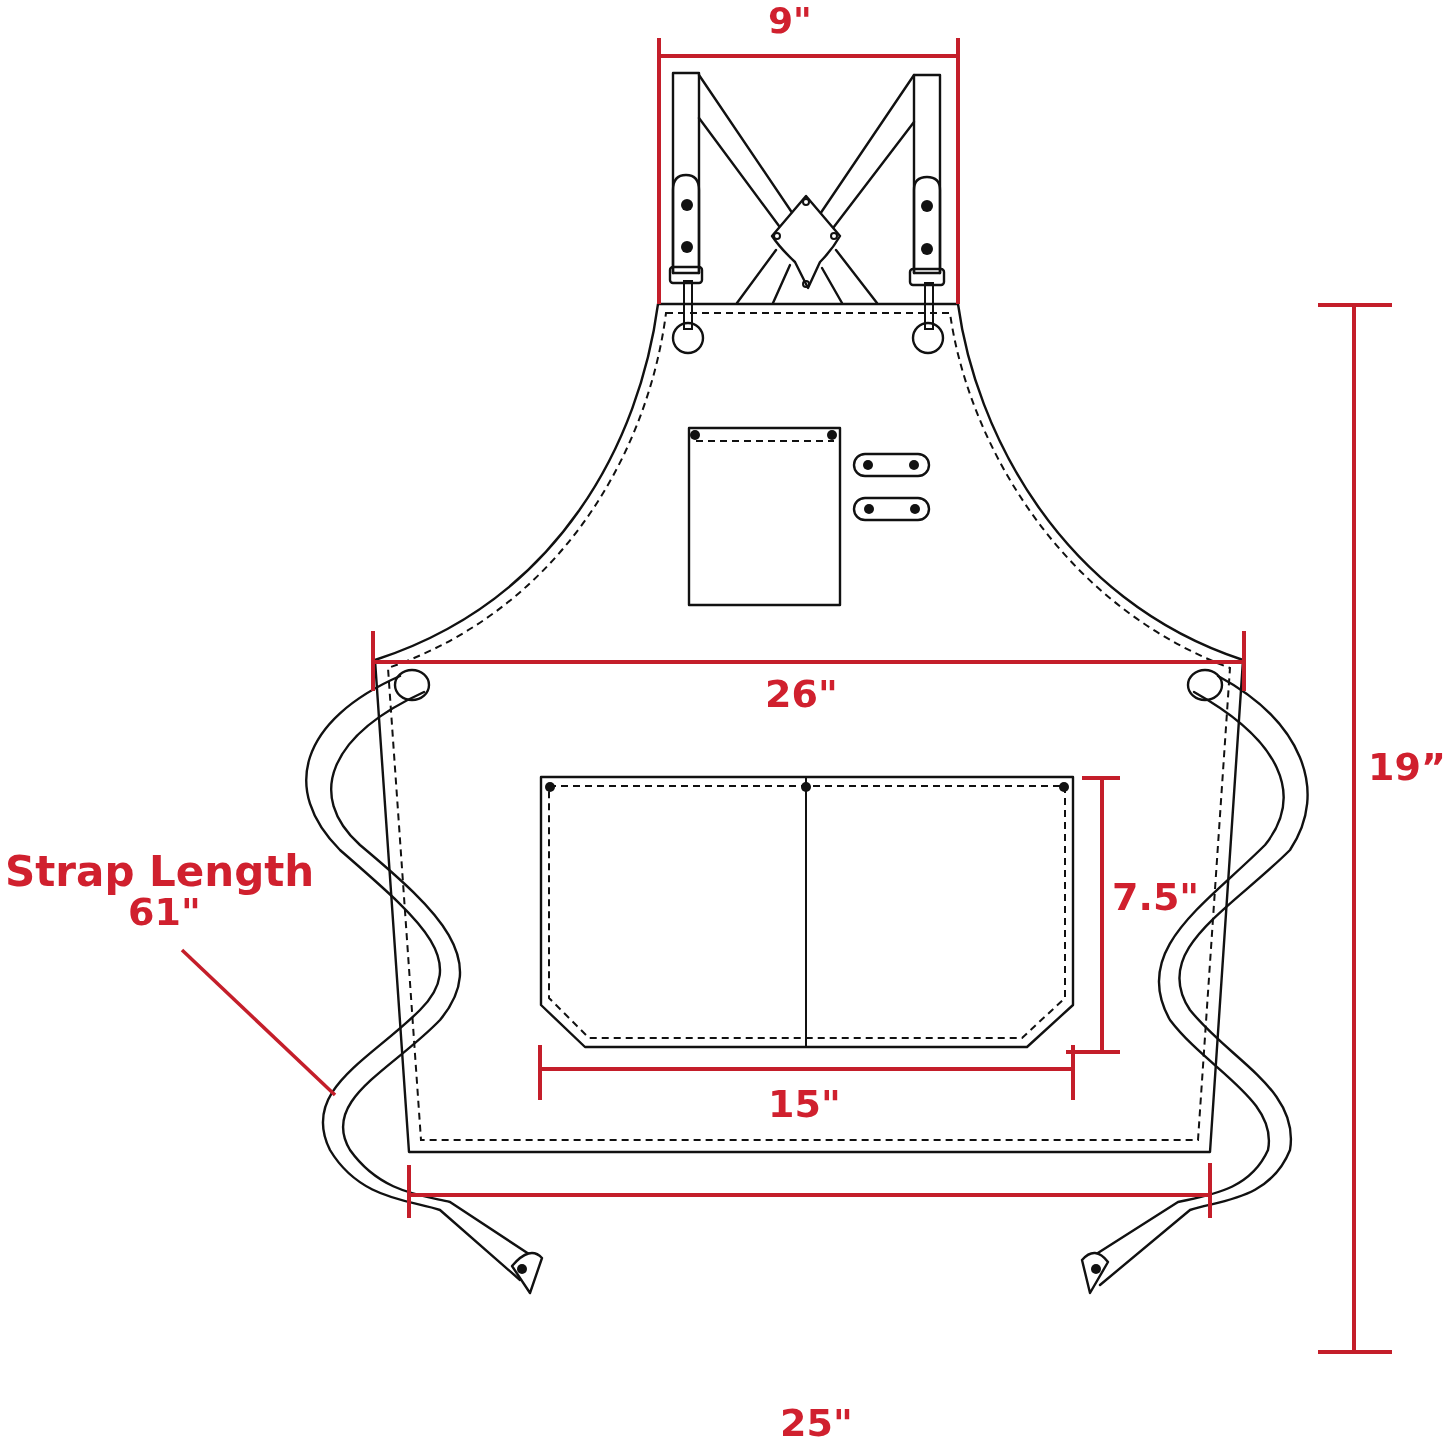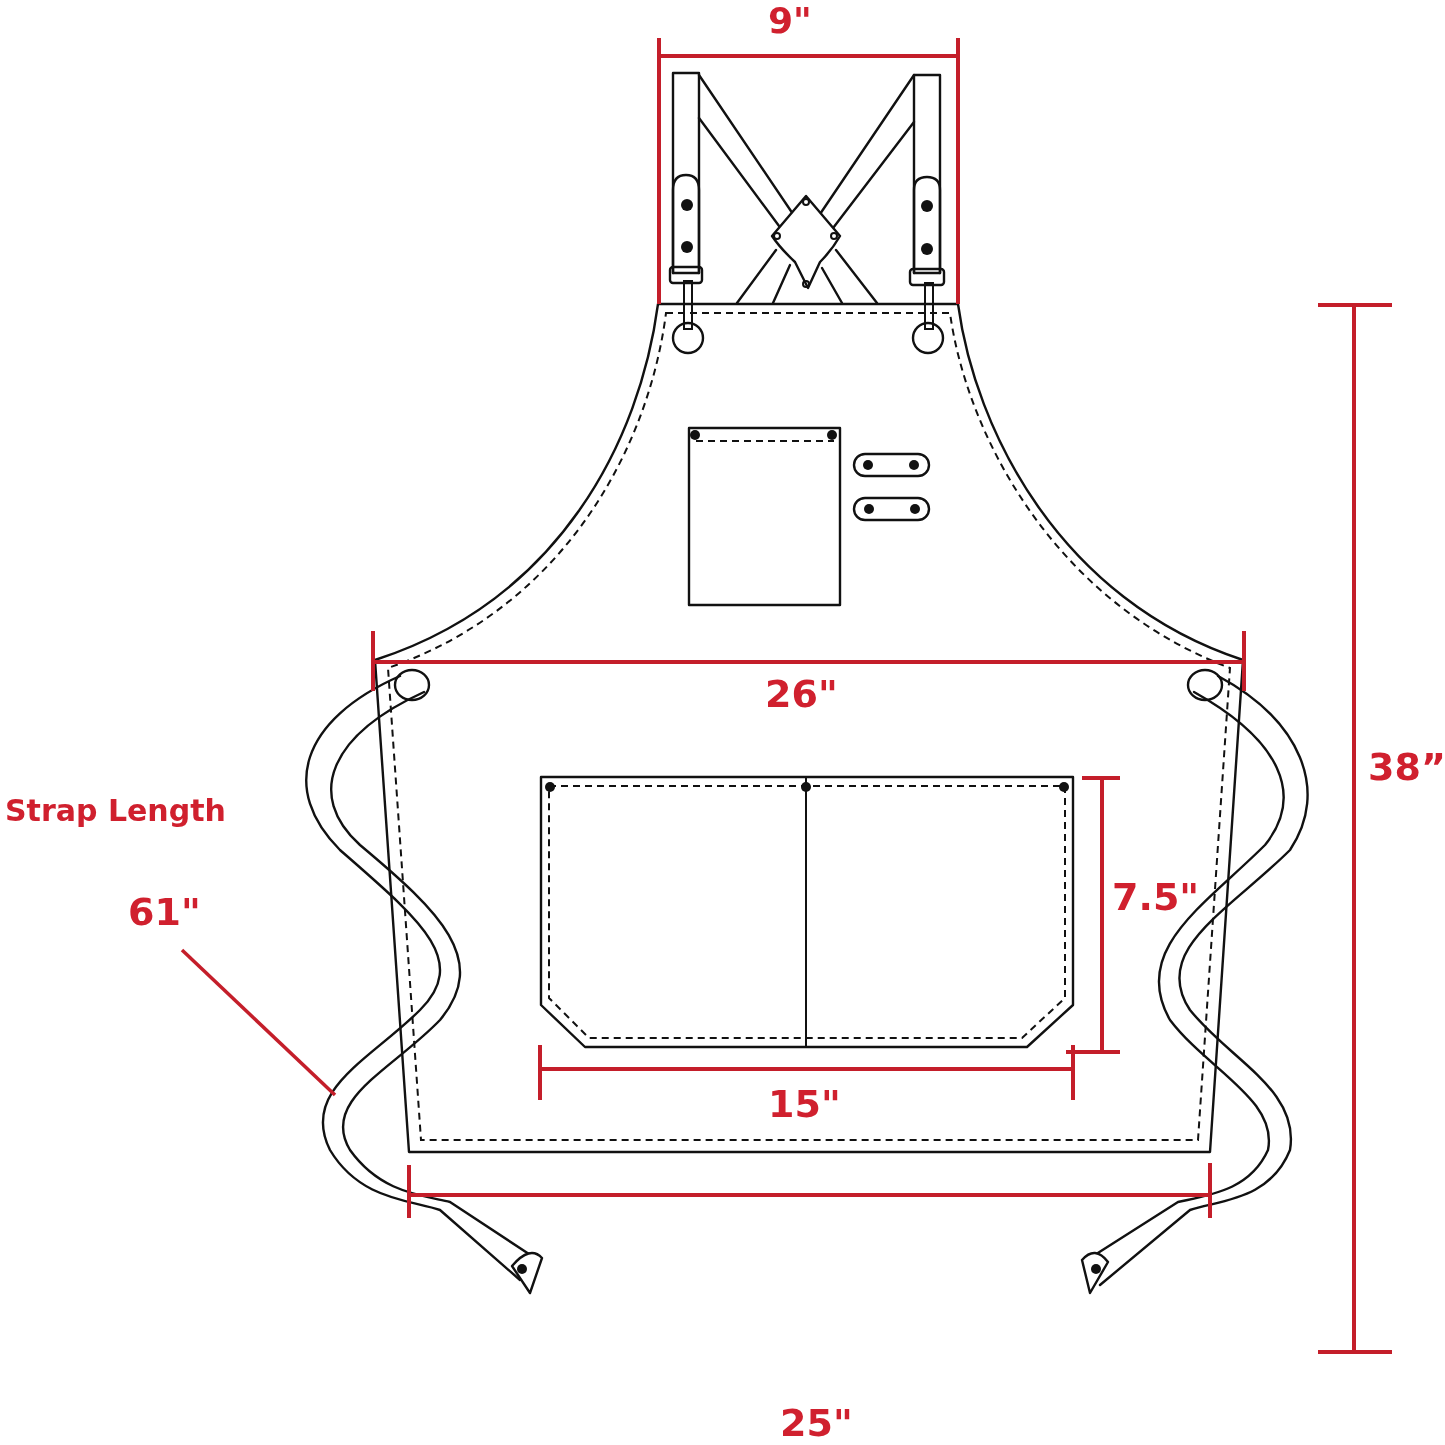--- a/index.html
+++ b/index.html
@@ -157,20 +157,20 @@
       <line class="dim" x1="1210" y1="1163" x2="1210" y2="1218"></line>
       <line class="dim" x1="409" y1="1195" x2="1210" y2="1195"></line>
     </g>
 
     <line class="dim" x1="182" y1="950" x2="335" y2="1095" style="stroke-width:3.5"></line>
   </g>
 </svg>
 
 <div class="lbl" style="left:768px; top:3px; font-size:36px;">9"</div>
 <div class="lbl" style="left:765px; top:675px; font-size:38px;">26"</div>
-<div class="lbl" style="left:1368px; top:748px; font-size:38px;">38”</div>
+<div class="lbl" style="left:1368px; top:748px; font-size:38px;">19”</div>
 <div class="lbl" style="left:1112px; top:878px; font-size:38px;">7.5"</div>
 <div class="lbl" style="left:768px; top:1085px; font-size:38px;">15"</div>
 <div class="lbl" style="left:780px; top:1404px; font-size:38px;">25"</div>
-<div class="lbl" style="left:5px; top:796px; font-size:30px;">Strap Length</div>
+<div class="lbl" style="left:5px; top:851px; font-size:42px;">Strap Length</div>
 <div class="lbl" style="left:128px; top:893px; font-size:38px;">61"</div>
 
 </div>
 
 </body></html>

